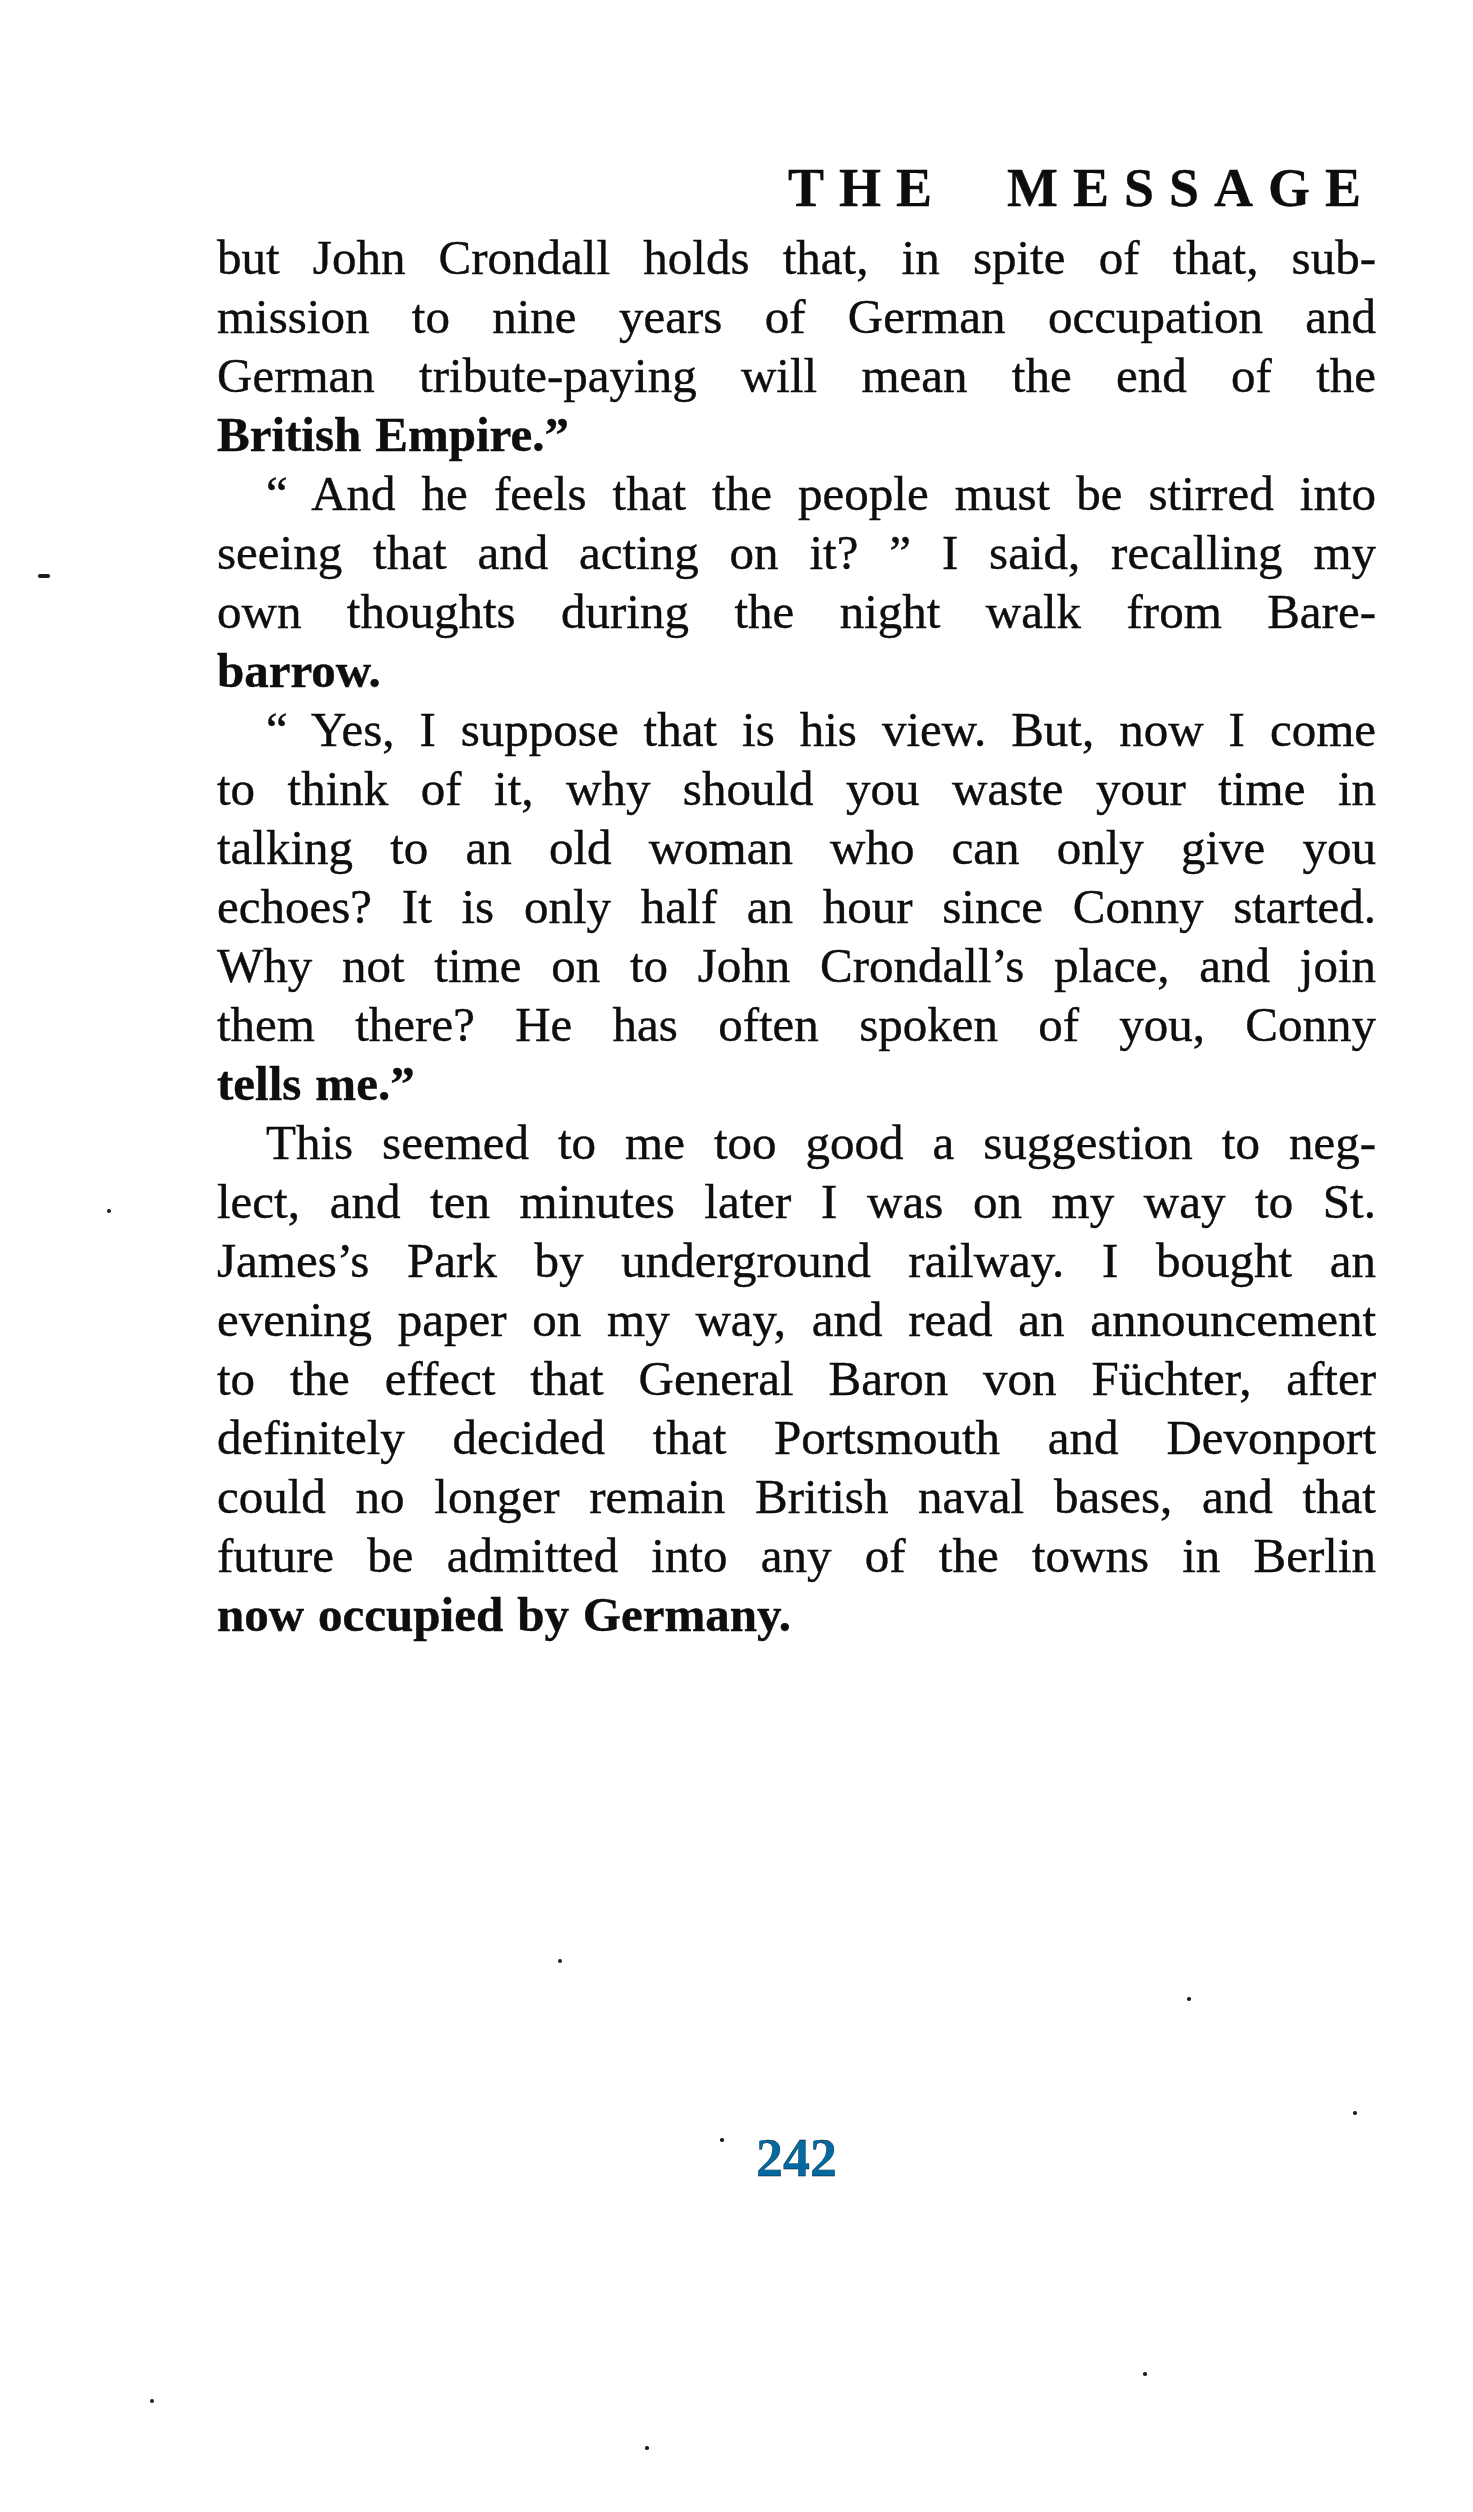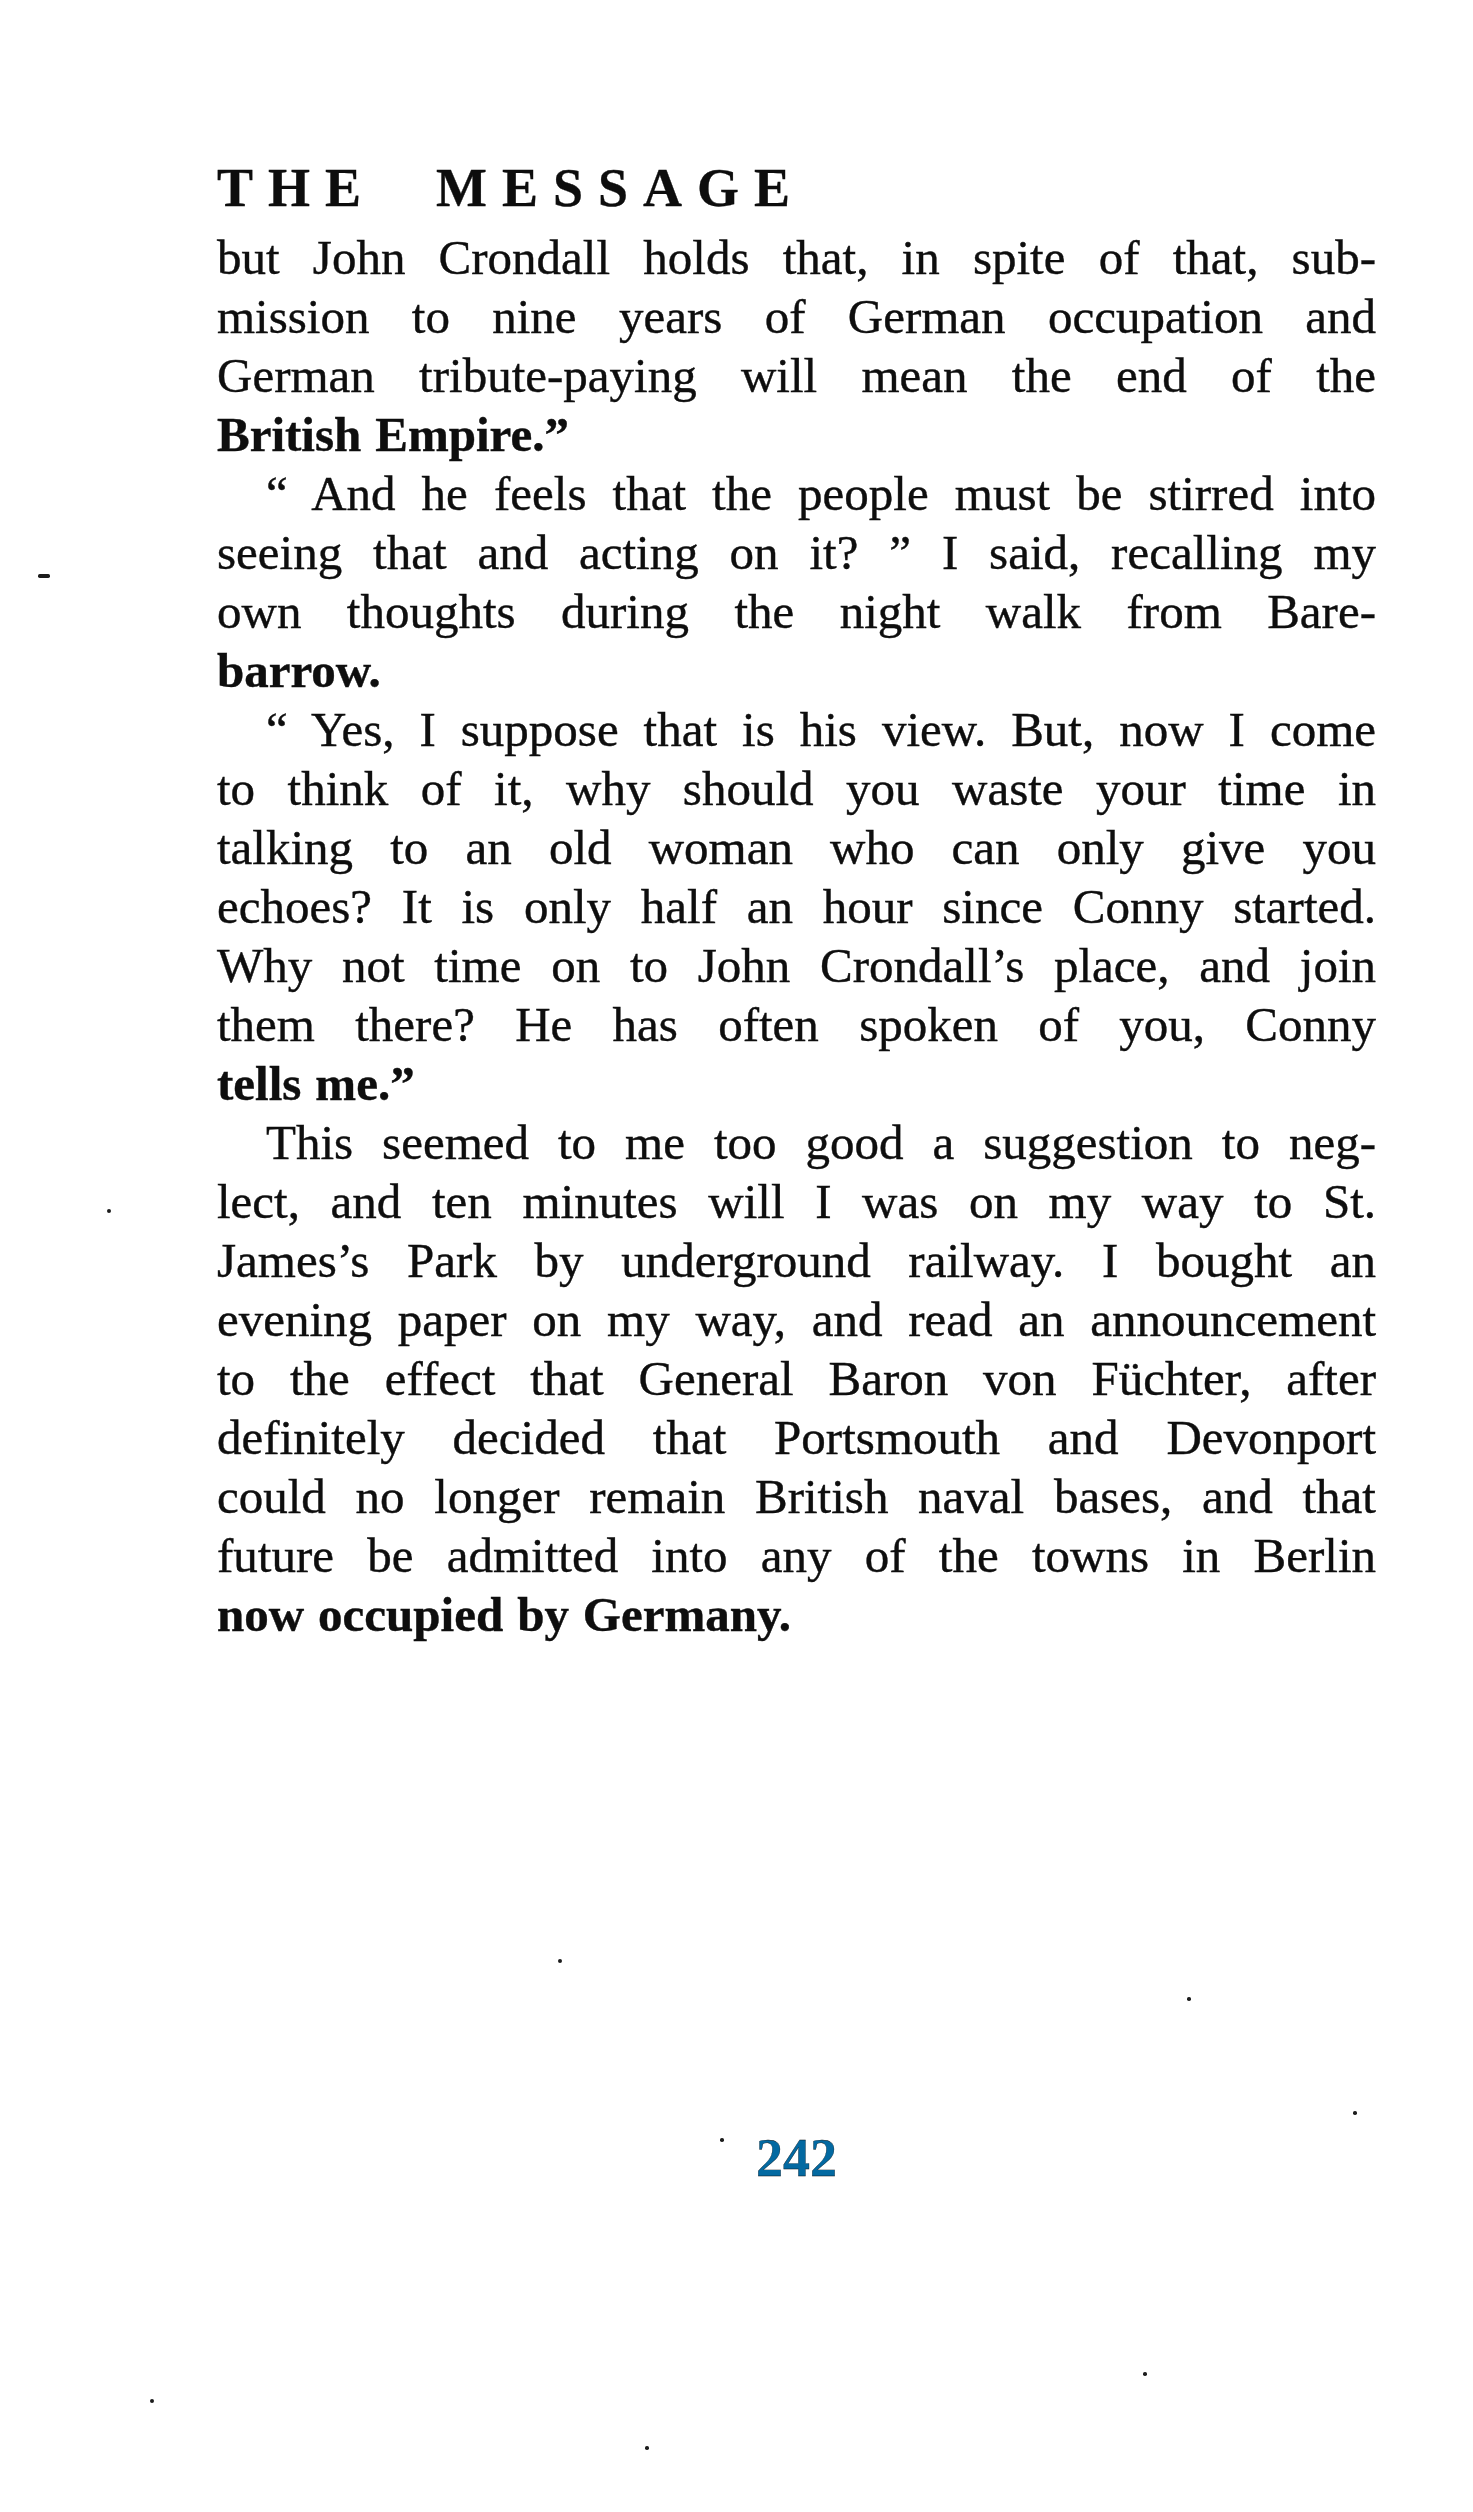--- a/index.html
+++ b/index.html
@@ -19,21 +19,21 @@
     inset: 0;
     background: #ffffff;
     color: #0d0d0d;
   }
   .header {
     position: absolute;
     top: 157px;
     left: 217px;
     width: 1159px;
     margin: 0;
-    text-align: left;
+    text-align: right;
     font-size: 54px;
     font-weight: 700;
     letter-spacing: 15px;
     word-spacing: 31.5px;
     white-space: nowrap;
     color: #0d0d0d;
     -webkit-text-stroke: 0.3px #0d0d0d;
   }
   .body-text {
     position: absolute;
@@ -99,21 +99,21 @@
         <div class="line">“ Yes, I suppose that is his view.  But, now I come</div>
         <div class="line">to think of it, why should you waste your time in</div>
         <div class="line">talking to an old woman who can only give you</div>
         <div class="line">echoes?  It is only half an hour since Conny started.</div>
         <div class="line">Why not time on to John Crondall’s place, and join</div>
         <div class="line">them there?  He has often spoken of you, Conny</div>
         <div class="line last">tells me.”</div>
       </div>
       <div class="para indent">
         <div class="line">This seemed to me too good a suggestion to neg-</div>
-        <div class="line">lect, and ten minutes will I was on my way to St.</div>
+        <div class="line">lect, and ten minutes later I was on my way to St.</div>
         <div class="line">James’s Park by underground railway.  I bought an</div>
         <div class="line">evening paper on my way, and read an announcement</div>
         <div class="line">to the effect that General Baron von Füchter, after</div>
         <div class="line">definitely decided that Portsmouth and Devonport</div>
         <div class="line">could no longer remain British naval bases, and that</div>
         <div class="line">future be admitted into any of the towns in Berlin</div>
         <div class="line last">now occupied by Germany.</div>
       </div>
     </div>
 

